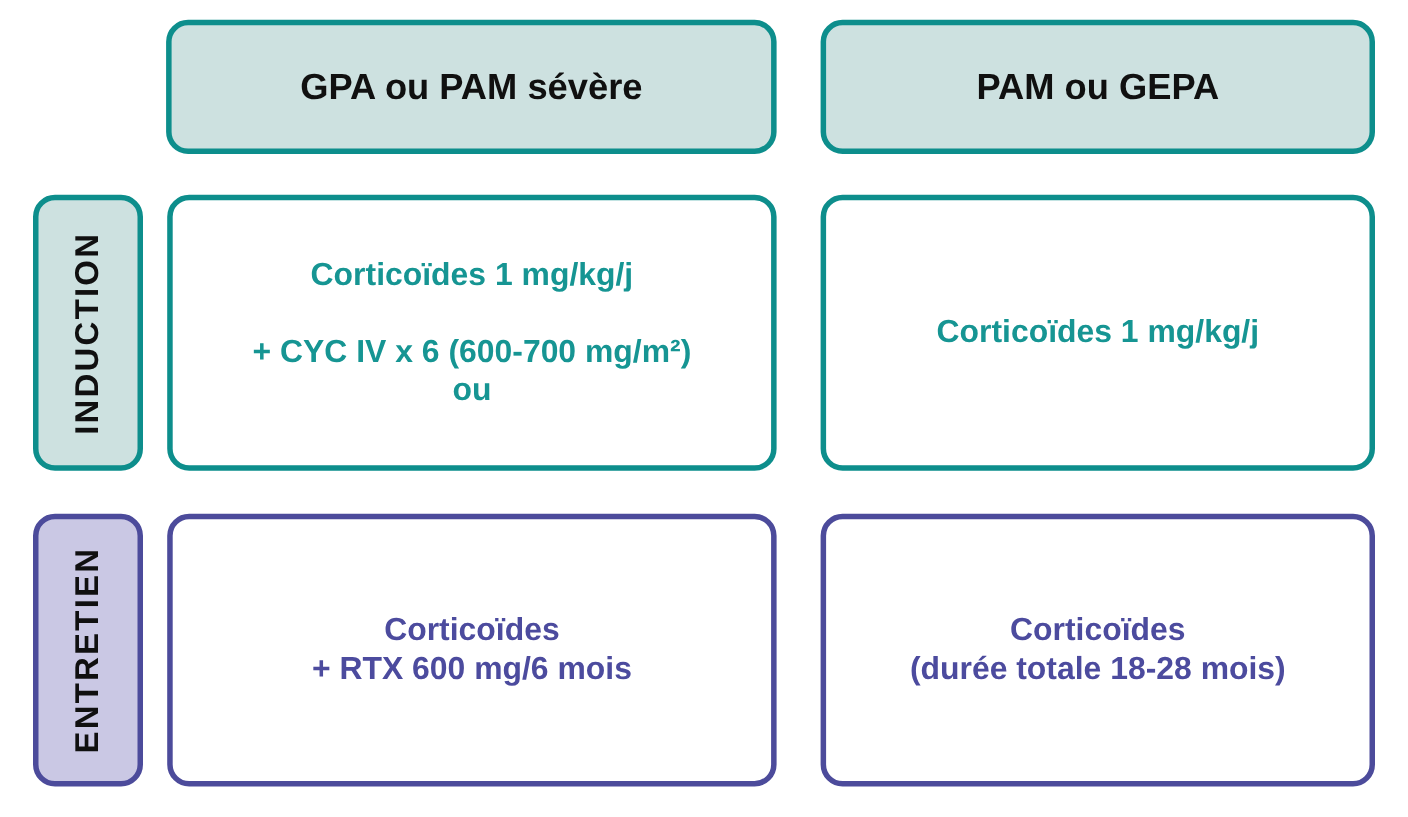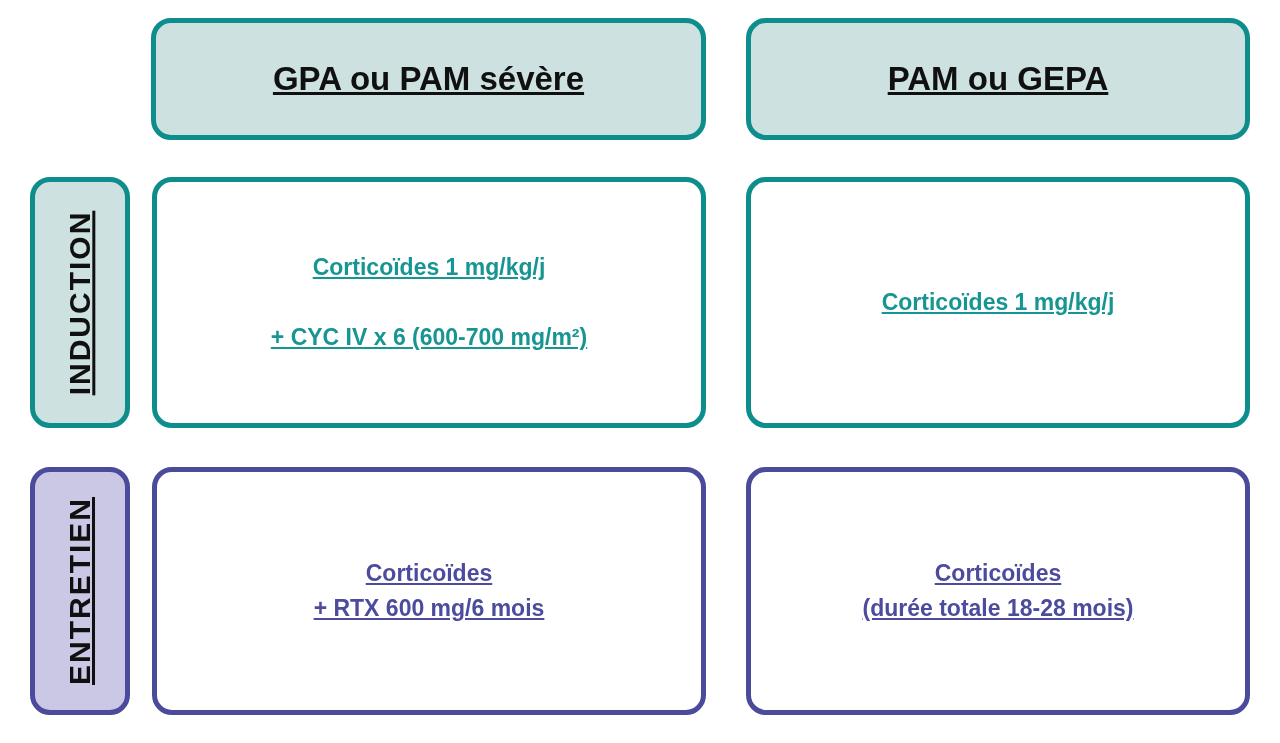--- a/index.html
+++ b/index.html
@@ -13,21 +13,20 @@
   }
   .box {
     position: absolute;
     box-sizing: border-box;
     border-radius: 20px;
     display: flex;
     flex-direction: column;
     justify-content: center;
     align-items: center;
     text-align: center;
-    text-decoration: underline;
   }
   
   .header-box {
     background: #CDE1E0;
     border: 5px solid #0D8E8C;
     color: #101010;
     font-weight: bold;
     font-size: 33px;
     line-height: 40px;
   }
@@ -47,21 +46,21 @@
     transform: rotate(-90deg);
     white-space: nowrap;
     font-size: 30px;
     letter-spacing: 2px;
   }
 
   
   .content-box {
     background: #ffffff;
     font-weight: bold;
-    font-size: 23px;
+    font-size: 29px;
     line-height: 35px;
   }
   .content-teal   { border: 5px solid #0D8E8C; color: #169593; }
   .content-purple { border: 5px solid #4C4B9B; color: #4C4B9E; }
   #box-induction-severe      { left: 152px; top: 177px; width: 554px; height: 251px; }
   #box-induction-non-severe  { left: 746px; top: 177px; width: 504px; height: 251px; }
   #box-entretien-severe      { left: 152px; top: 467px; width: 554px; height: 248px; }
   #box-entretien-non-severe  { left: 746px; top: 467px; width: 504px; height: 248px; }
 
   .cline { min-height: 35px; width: 100%; }
@@ -80,20 +79,21 @@
   </div>
 
   <div class="box vlabel vlabel-teal" id="label-induction">
     <span class="vlabel-text">INDUCTION</span>
   </div>
 
   <div class="box content-box content-teal" id="box-induction-severe">
     <div class="cline">Corticoïdes 1 mg/kg/j</div>
     <div class="cline"></div>
     <div class="cline">+ CYC IV x 6 (600-700 mg/m²)</div>
+    <div class="cline">ou</div>
   </div>
 
   <div class="box content-box content-teal" id="box-induction-non-severe">
     <div class="cline">Corticoïdes 1 mg/kg/j</div>
   </div>
 
   <div class="box vlabel vlabel-purple" id="label-entretien">
     <span class="vlabel-text">ENTRETIEN</span>
   </div>
 

